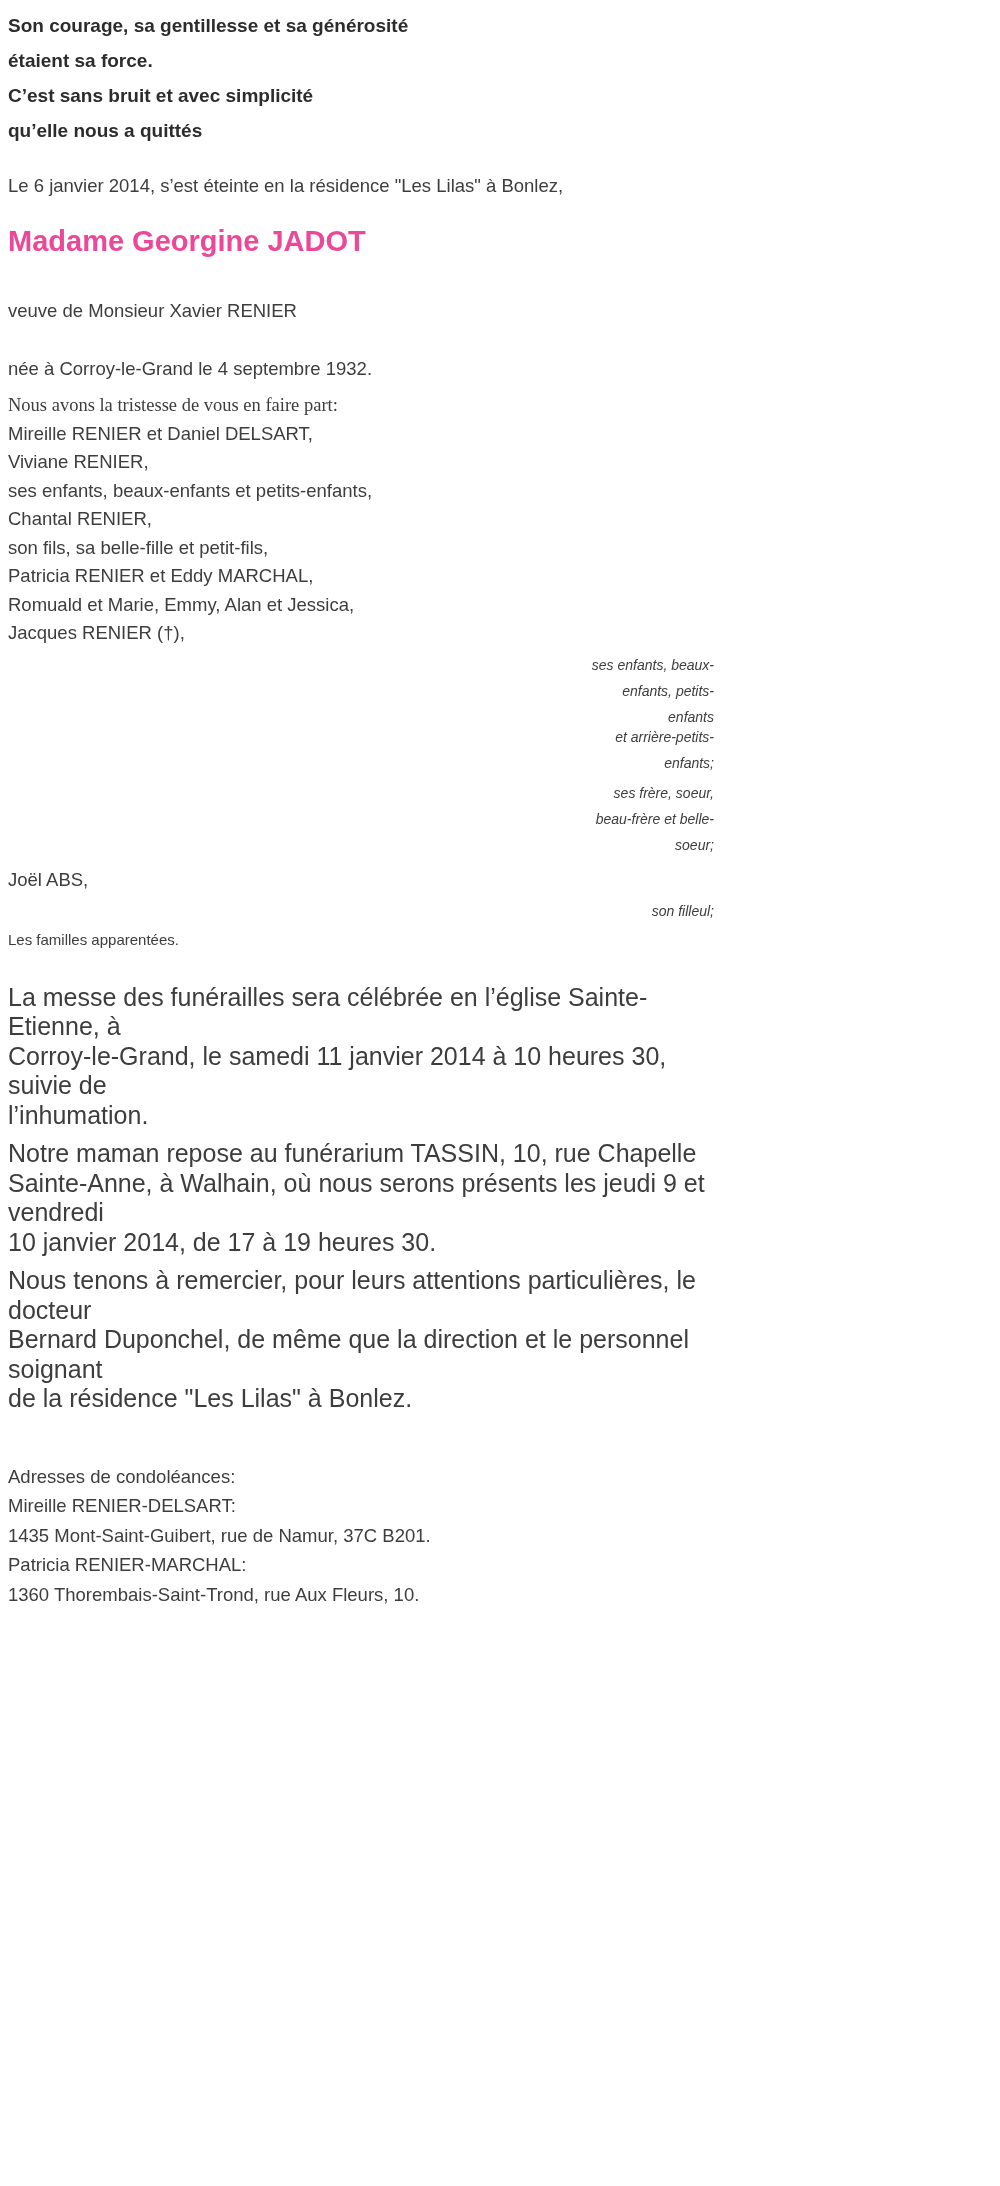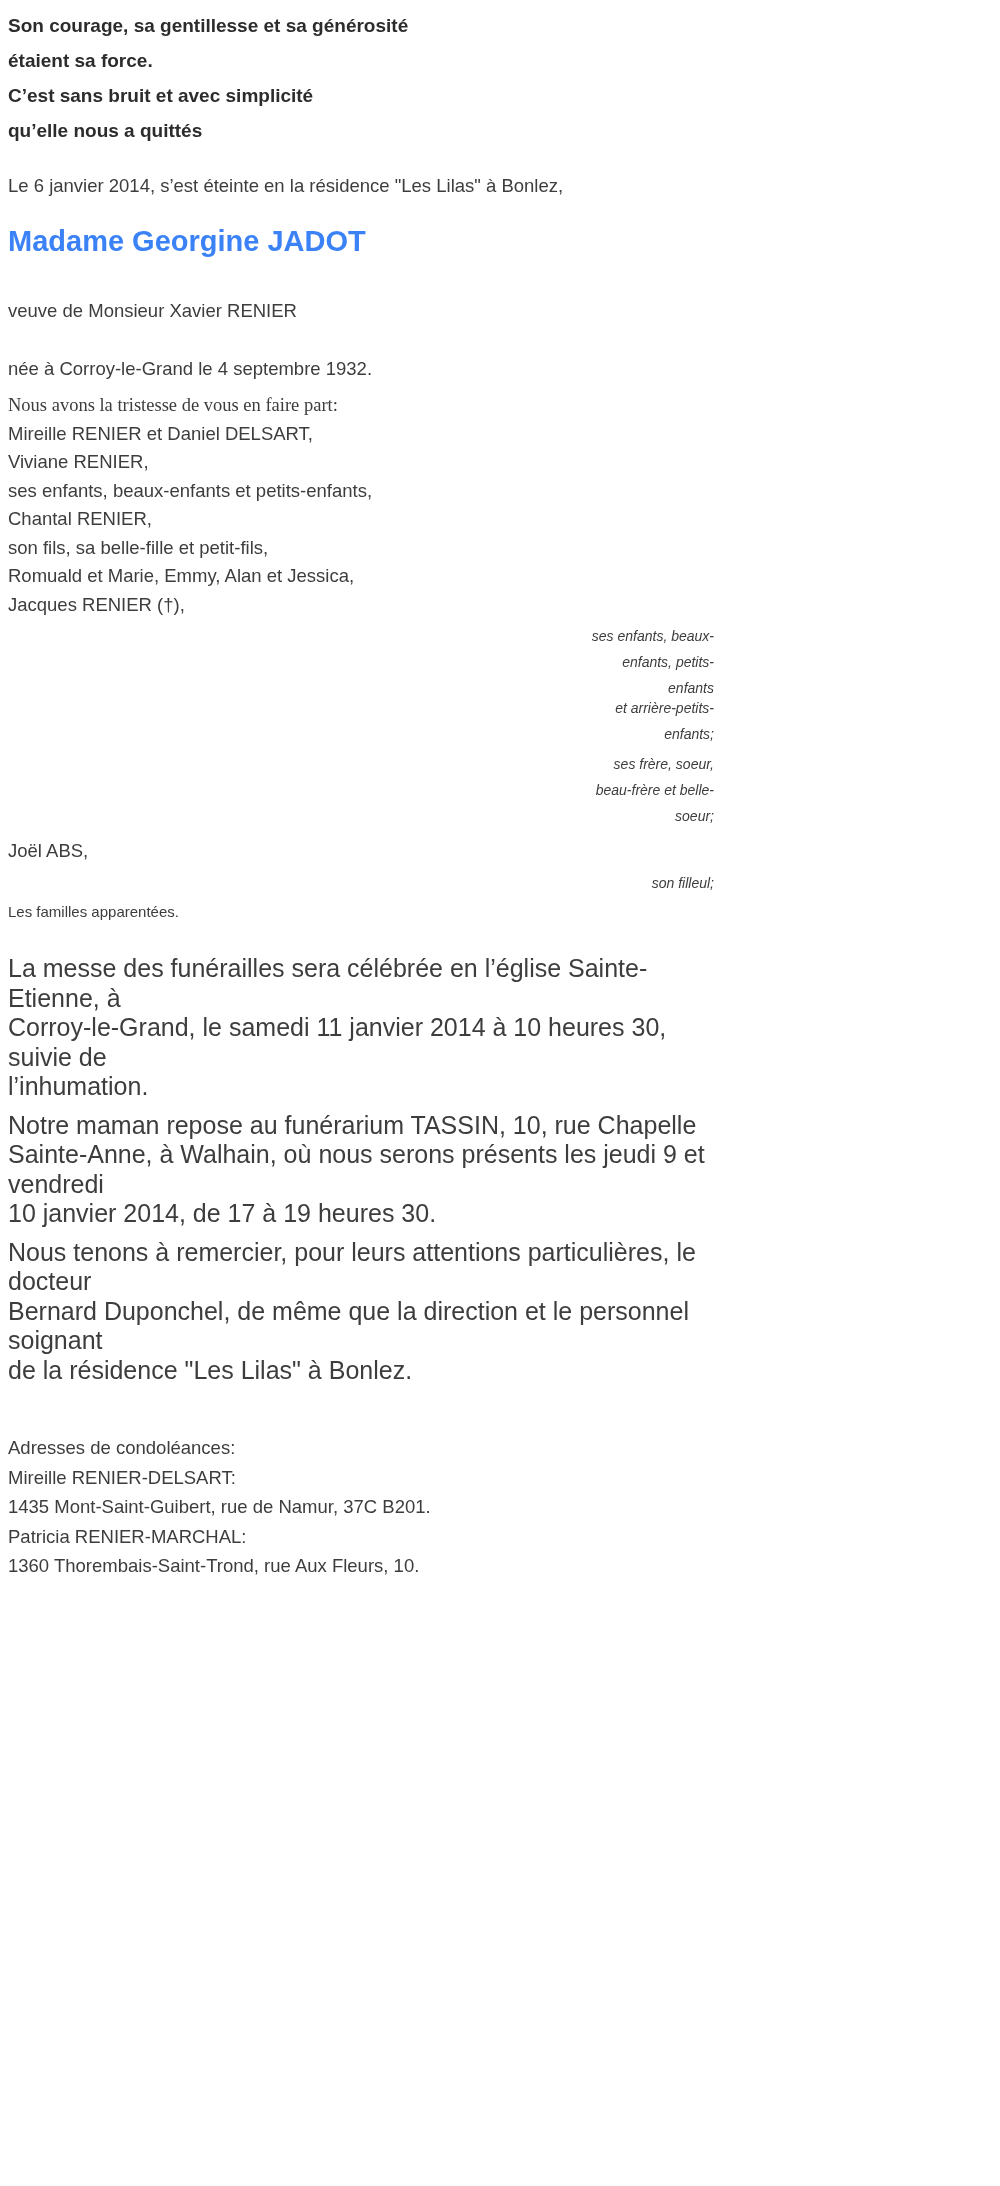--- a/index.html
+++ b/index.html
@@ -28,21 +28,21 @@
   .announce {
     margin: 23px 0 0 0;
     font-size: 18.5px;
     line-height: 29px;
   }
   h1.deceased {
     margin: 23px 0 4px 0;
     font-size: 29px;
     line-height: 36px;
     font-weight: 700;
-    color: #3b82f6;
+    color: #ec4899;
   }
   .widow {
     margin-top: 37px;
     font-size: 18.5px;
     line-height: 29px;
   }
   .birth {
     margin-top: 29px;
     font-size: 18.5px;
     line-height: 29px;
@@ -120,20 +120,21 @@
   <div class="birth">née à Corroy-le-Grand le 4 septembre 1932.</div>
 
   <div class="family-intro">Nous avons la tristesse de vous en faire part:</div>
 
   <div class="family-list">
     <div>Mireille RENIER et Daniel DELSART,</div>
     <div>Viviane RENIER,</div>
     <div>ses enfants, beaux-enfants et petits-enfants,</div>
     <div>Chantal RENIER,</div>
     <div>son fils, sa belle-fille et petit-fils,</div>
+    <div>Patricia RENIER et Eddy MARCHAL,</div>
     <div>Romuald et Marie, Emmy, Alan et Jessica,</div>
     <div>Jacques RENIER (†),</div>
   </div>
 
   <div class="relation">ses enfants, beaux-
 enfants, petits-
 enfants</div>
   <div class="relation tight">et arrière-petits-
 enfants;</div>
 

